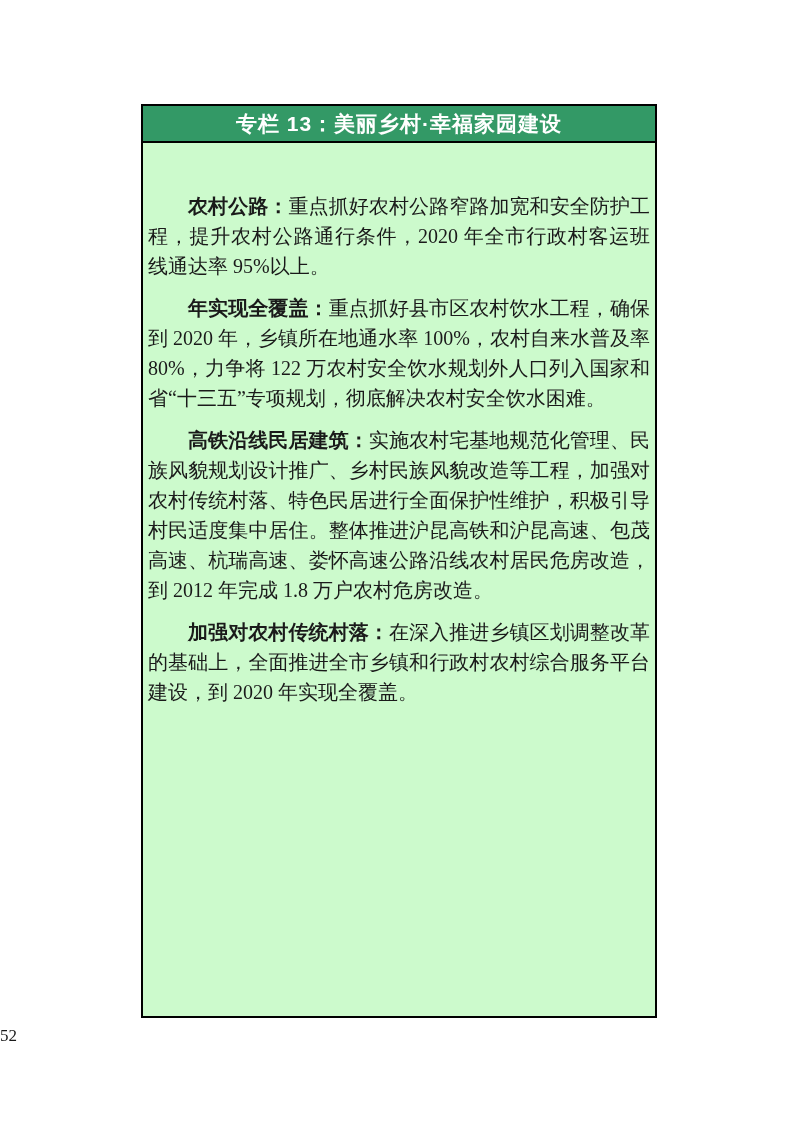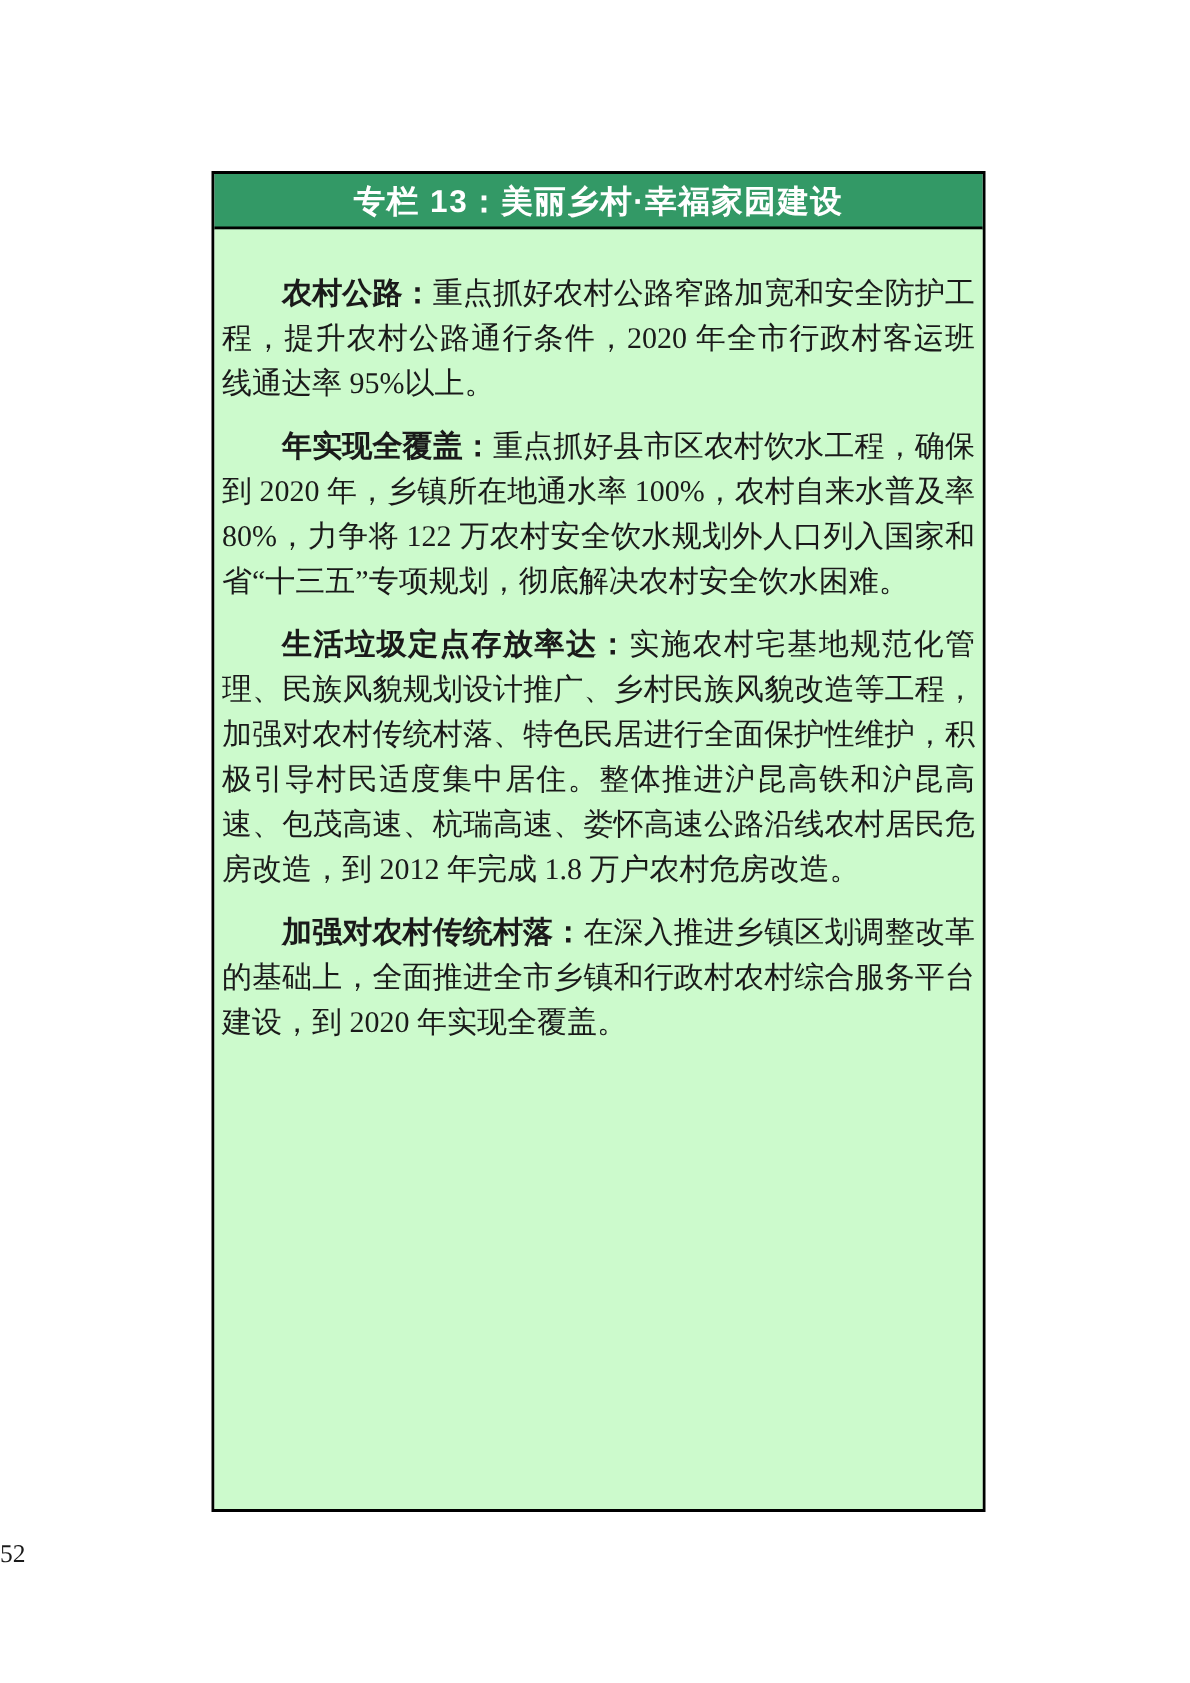--- a/index.html
+++ b/index.html
@@ -9,42 +9,42 @@
     font-family: "Liberation Serif", "DejaVu Serif", serif;
   }
   .page {
     position: relative;
     width: 793px; height: 1122px;
     background: #ffffff;
     overflow: hidden;
   }
   .panel {
     position: absolute;
-    left: 141px; top: 114px;
+    left: 141px; top: 104px;
     width: 512px;
     border: 2px solid var(--border, #000000);
   }
   .panel-header {
     height: 35px;
     background: var(--header-bg, #339966);
     border-bottom: 2px solid var(--border, #000000);
     display: flex; align-items: center; justify-content: center;
   }
   .panel-title {
     color: var(--title-text, #ffffff);
     font-family: "Liberation Sans", "DejaVu Sans", sans-serif;
     font-weight: bold;
     font-size: 21px;
     letter-spacing: 1px;
     white-space: nowrap;
   }
   .panel-body {
     background: var(--body-bg, #ccfacc);
     height: 819px;
-    padding: 28px 5px 6px 5px;
+    padding: 48px 5px 6px 5px;
     overflow: hidden;
   }
   .para {
     margin: 0 0 12px 0;
     font-size: 20px;
     line-height: 30px;
     color: var(--body-text, #1a1a1a);
     text-align: justify;
     text-indent: 2em;
   }
@@ -72,21 +72,21 @@
     <div class="panel-header">
       <span class="panel-title">专栏 13：美丽乡村·幸福家园建设</span>
     </div>
 
     <div class="panel-body">
 
       <p class="para"><span class="lead">农村公路：</span><span>重点抓好农村公路窄路加宽和安全防护工程，提升农村公路通行条件，2020 年全市行政村客运班线通达率 95%以上。</span></p>
 
       <p class="para"><span class="lead">年实现全覆盖：</span><span>重点抓好县市区农村饮水工程，确保到 2020 年，乡镇所在地通水率 100%，农村自来水普及率 80%，力争将 122 万农村安全饮水规划外人口列入国家和省“十三五”专项规划，彻底解决农村安全饮水困难。</span></p>
 
-      <p class="para"><span class="lead">生活垃圾定点存放率达：</span><span>实施农村宅基地规范化管理、民族风貌规划设计推广、乡村民族风貌改造等工程，加强对农村传统村落、特色民居进行全面保护性维护，积极引导村民适度集中居住。整体推进沪昆高铁和沪昆高速、包茂高速、杭瑞高速、娄怀高速公路沿线农村居民危房改造，到 2012 年完成 1.8 万户农村危房改造。</span></p>
+      <p class="para"><span class="lead">高铁沿线民居建筑：</span><span>实施农村宅基地规范化管理、民族风貌规划设计推广、乡村民族风貌改造等工程，加强对农村传统村落、特色民居进行全面保护性维护，积极引导村民适度集中居住。整体推进沪昆高铁和沪昆高速、包茂高速、杭瑞高速、娄怀高速公路沿线农村居民危房改造，到 2012 年完成 1.8 万户农村危房改造。</span></p>
 
 
 
       <p class="para"><span class="lead">加强对农村传统村落：</span><span>在深入推进乡镇区划调整改革的基础上，全面推进全市乡镇和行政村农村综合服务平台建设，到 2020 年实现全覆盖。</span></p>
 
     </div>
   </div>
 
   <div class="page-number">52</div>
 

